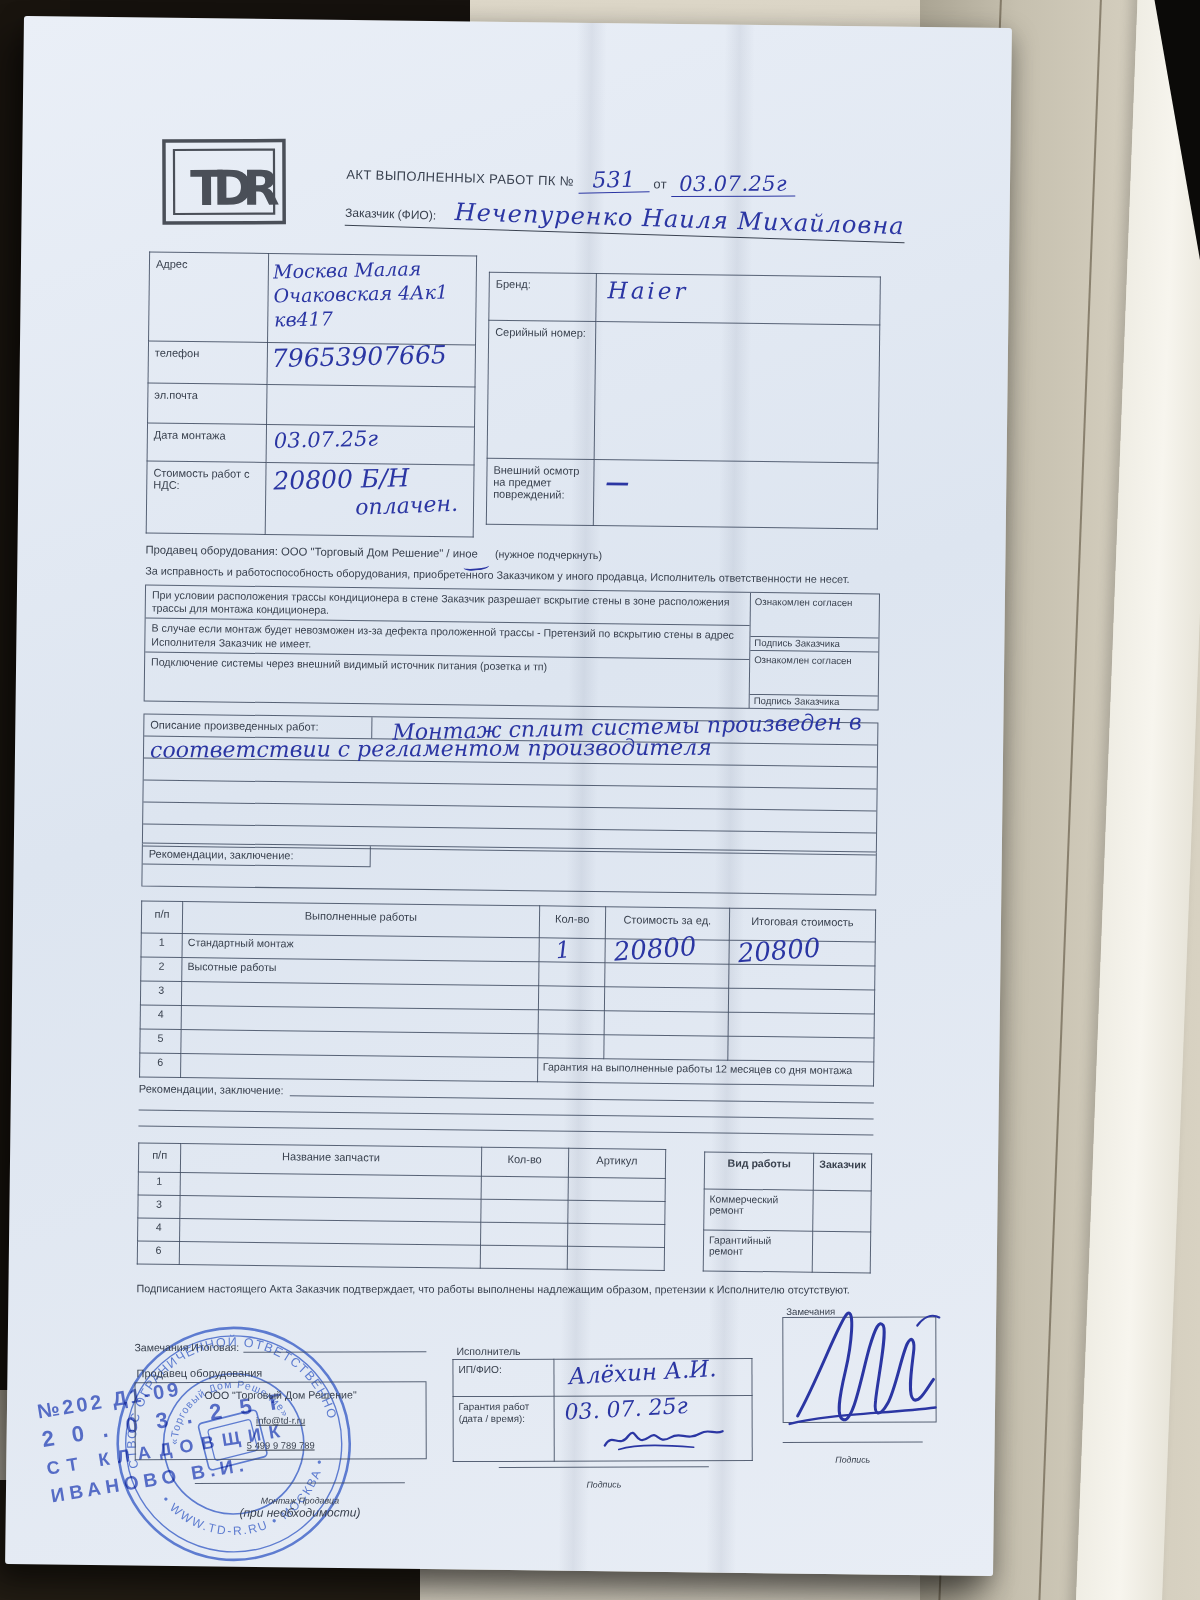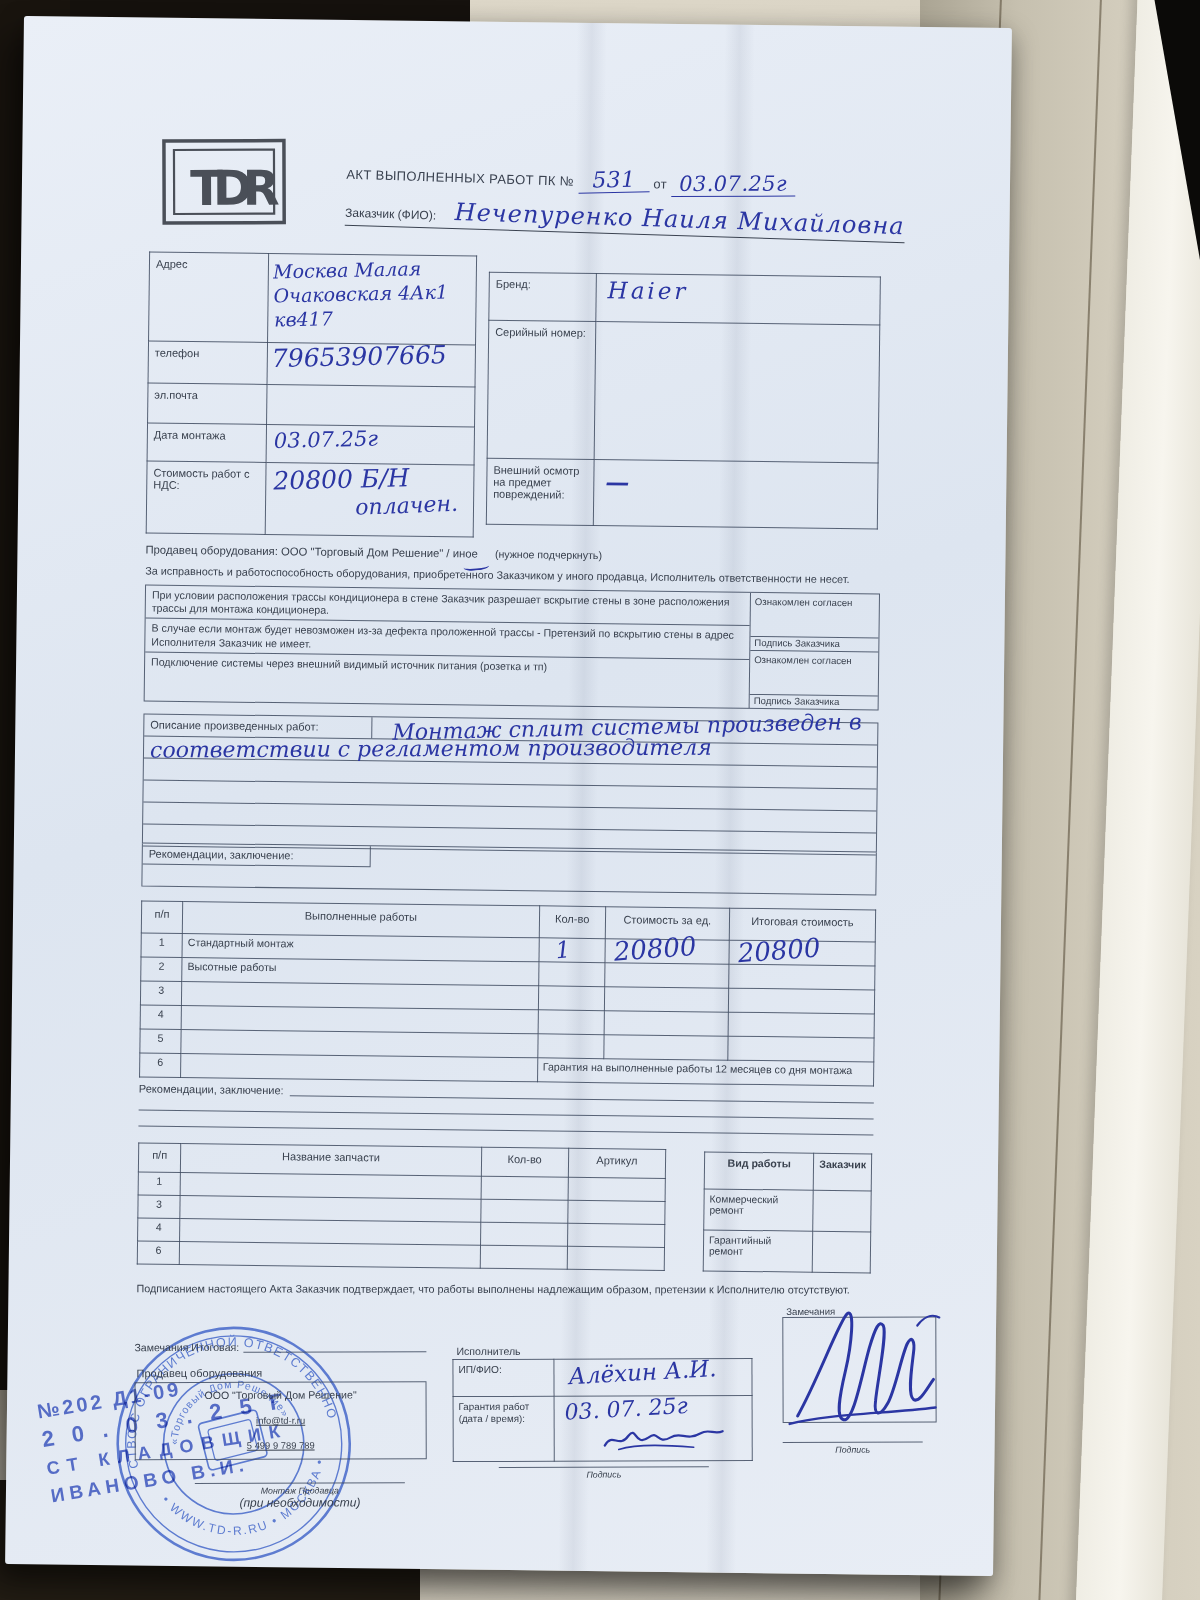--- a/index.html
+++ b/index.html
@@ -111,21 +111,21 @@
   .footer{position:relative;margin-top:26px;height:230px;transform:rotate(-.9deg);}
   .f-left{position:absolute;left:0;top:18px;width:292px;}
   .remarks{display:flex;align-items:flex-end;font-size:10.6px;}
   .remarks .fill{flex:1;border-bottom:1px solid rgba(62,74,95,.85);height:12px;margin-left:4px;min-width:60px;}
   .seller-lbl{font-size:11px;margin:14px 0 3px 2px;}
   .seller-box{border:1px solid rgba(62,74,95,.85);padding:6px 4px 8px 4px;text-align:center;}
   .seller-box .nm{font-size:10.6px;}
   .seller-box .u{font-size:9.4px;text-decoration:underline;margin-top:14px;}
   .seller-sign{margin-top:22px;padding-left:60px;}
   .sig-line{border-bottom:1px solid rgba(62,74,95,.85);height:1px;width:210px;}
-  .cap{font-size:8.8px;font-style:italic;text-align:center;width:210px;margin-top:2px;}
+  .cap{font-size:8.8px;font-style:italic;text-align:center;width:210px;margin-top:12px;}
   .cap2{font-size:12px;font-style:italic;text-align:center;width:210px;}
   .f-mid{position:absolute;left:318px;top:24px;width:300px;}
   .exec-lbl{font-size:10.6px;margin:0 0 2px 4px;}
   .exec-table{width:100%;}
   .exec-table .lbl{width:92px;font-size:10.2px;padding:4px 3px 2px 5px;}
   .exec-table .lbl.small{font-size:9.8px;line-height:1.2;}
   .exec-table .val{padding:0 4px;}
   .exec-name{font-size:23px;white-space:nowrap;display:inline-block;transform:rotate(-3deg);padding-left:10px;}
   .exec-date{font-size:22px;white-space:nowrap;display:inline-block;transform:rotate(-3deg);padding-left:6px;}
   .sig-exec{display:block;margin:2px 0 0 40px;}

